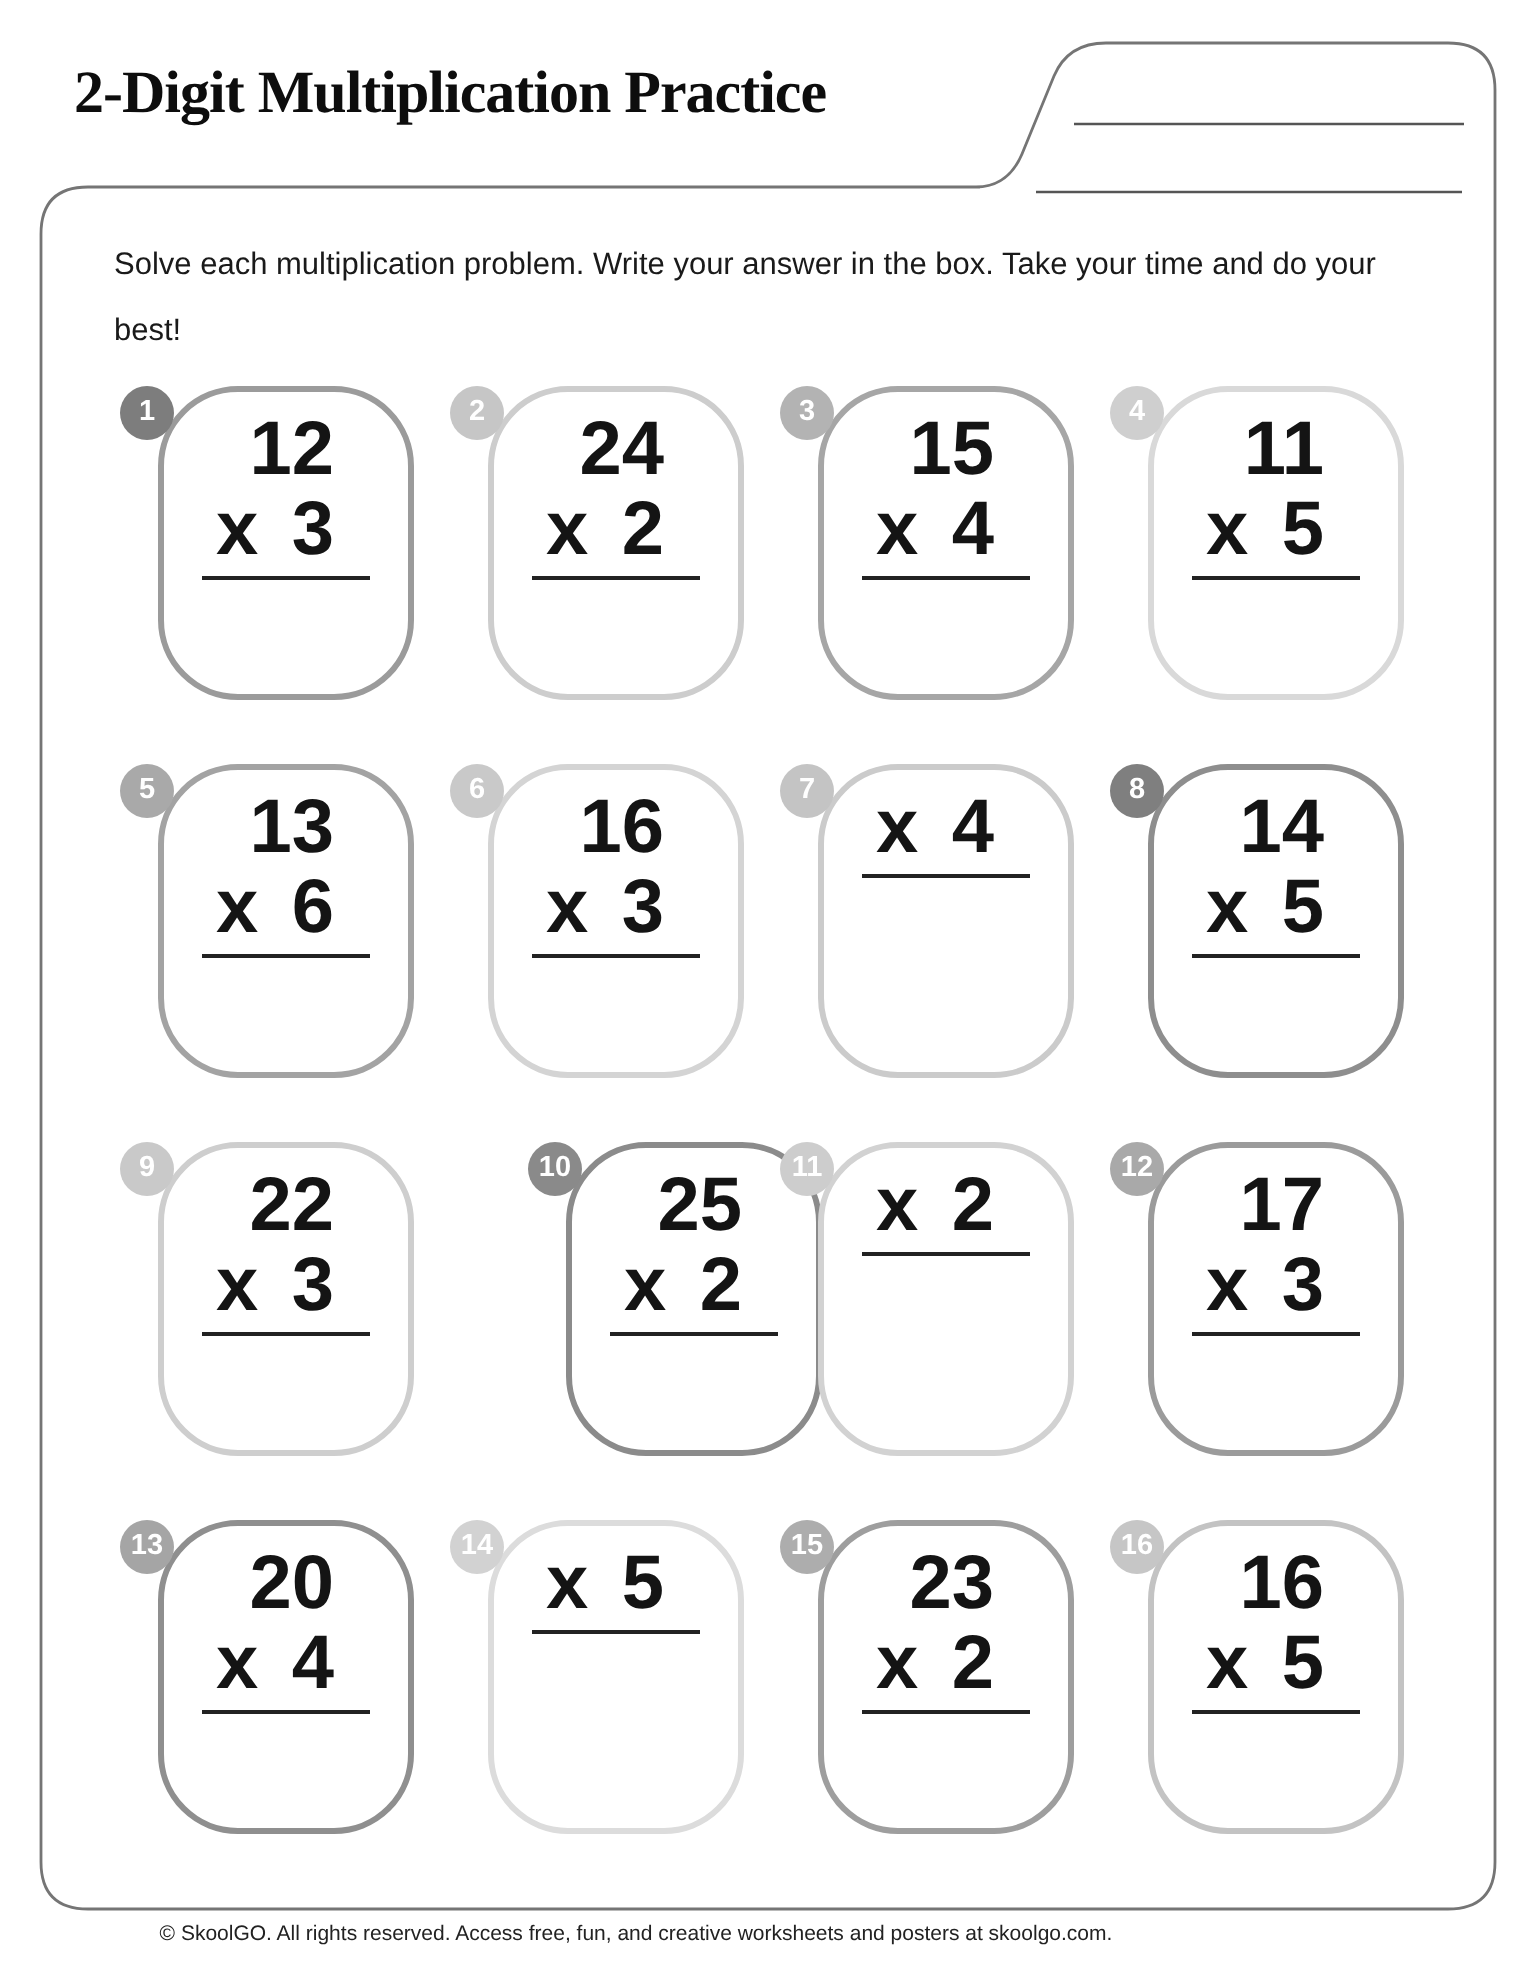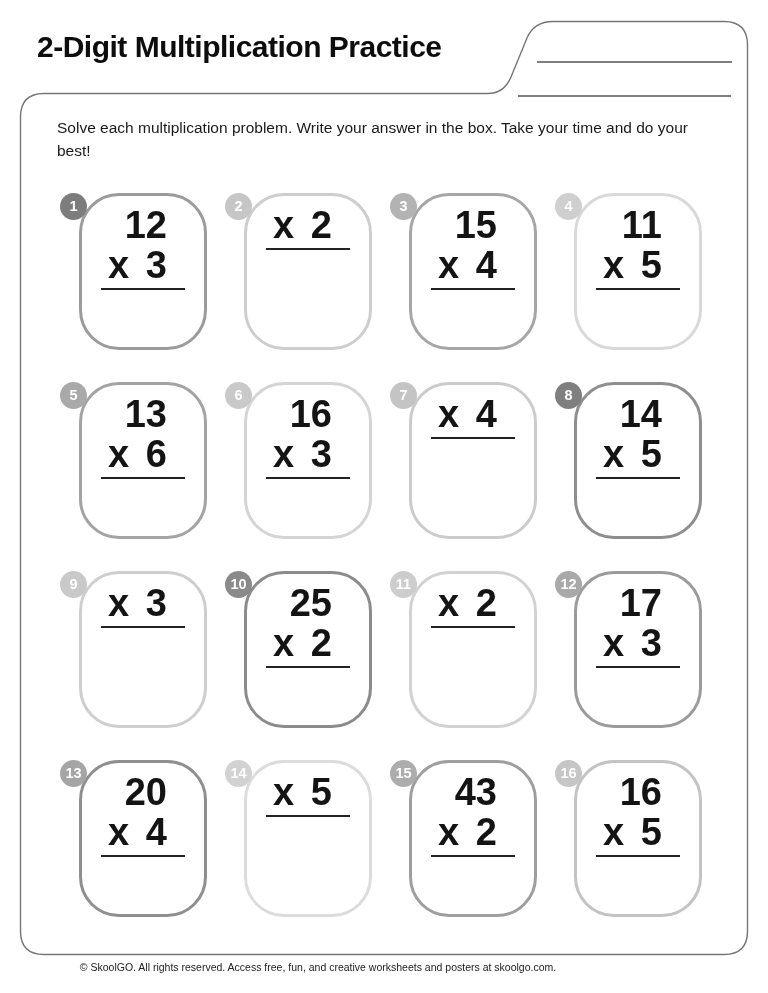--- a/index.html
+++ b/index.html
@@ -12,33 +12,34 @@
     color: #111;
   }
   .page-title {
     position: absolute;
     left: 37px; top: 30px;
     font-size: 30px;
     font-weight: bold;
     letter-spacing: -0.5px;
     color: #0d0d0d;
     white-space: nowrap;
+    font-family: Liberation Serif, serif;
   }
   .outline-svg {
     position: absolute;
     left: 0; top: 0;
     width: 768px; height: 993px;
     pointer-events: none;
   }
   .instructions {
     position: absolute;
     left: 57px; top: 116px;
     width: 652px;
     font-size: 15.5px;
-    line-height: 23px;
+    line-height: 33px;
     color: #1a1a1a;
   }
   .problems-grid {
     position: absolute;
     left: 79px; top: 193px;
     display: grid;
     grid-template-columns: repeat(4, 128px);
     grid-auto-rows: 157px;
     column-gap: 37px;
     row-gap: 32px;
@@ -123,20 +124,21 @@
       </div>
       <div class="answer-space"></div>
     </div>
   </div>
 
   <div class="card" style="border-color: rgb(205, 205, 205);">
     <div class="badge" style="background-color: rgb(198, 198, 198);">
       <span>2</span>
     </div>
     <div class="prob">
+      <div class="top">24</div>
       <div class="row2">
         <span>x</span>
         <span>2</span>
       </div>
       <div class="answer-space"></div>
     </div>
   </div>
 
   <div class="card" style="border-color: rgb(166, 166, 166);">
     <div class="badge" style="background-color: rgb(179, 179, 179);">
@@ -219,29 +221,30 @@
       </div>
       <div class="answer-space"></div>
     </div>
   </div>
 
   <div class="card" style="border-color: rgb(206, 206, 206);">
     <div class="badge" style="background-color: rgb(201, 201, 201);">
       <span>9</span>
     </div>
     <div class="prob">
+      <div class="top">22</div>
       <div class="row2">
         <span>x</span>
         <span>3</span>
       </div>
       <div class="answer-space"></div>
     </div>
   </div>
 
-  <div class="card" style="border-color: rgb(139, 139, 139);">
+  <div class="card" style="border-color: rgb(139, 139, 139); margin-left: 39px;">
     <div class="badge" style="background-color: rgb(138, 138, 138);">
       <span>10</span>
     </div>
     <div class="prob">
       <div class="top">25</div>
       <div class="row2">
         <span>x</span>
         <span>2</span>
       </div>
       <div class="answer-space"></div>
@@ -300,21 +303,21 @@
       </div>
       <div class="answer-space"></div>
     </div>
   </div>
 
   <div class="card" style="border-color: rgb(158, 158, 158);">
     <div class="badge" style="background-color: rgb(173, 173, 173);">
       <span>15</span>
     </div>
     <div class="prob">
-      <div class="top">43</div>
+      <div class="top">23</div>
       <div class="row2">
         <span>x</span>
         <span>2</span>
       </div>
       <div class="answer-space"></div>
     </div>
   </div>
 
   <div class="card" style="border-color: rgb(195, 195, 195);">
     <div class="badge" style="background-color: rgb(198, 198, 198);">

